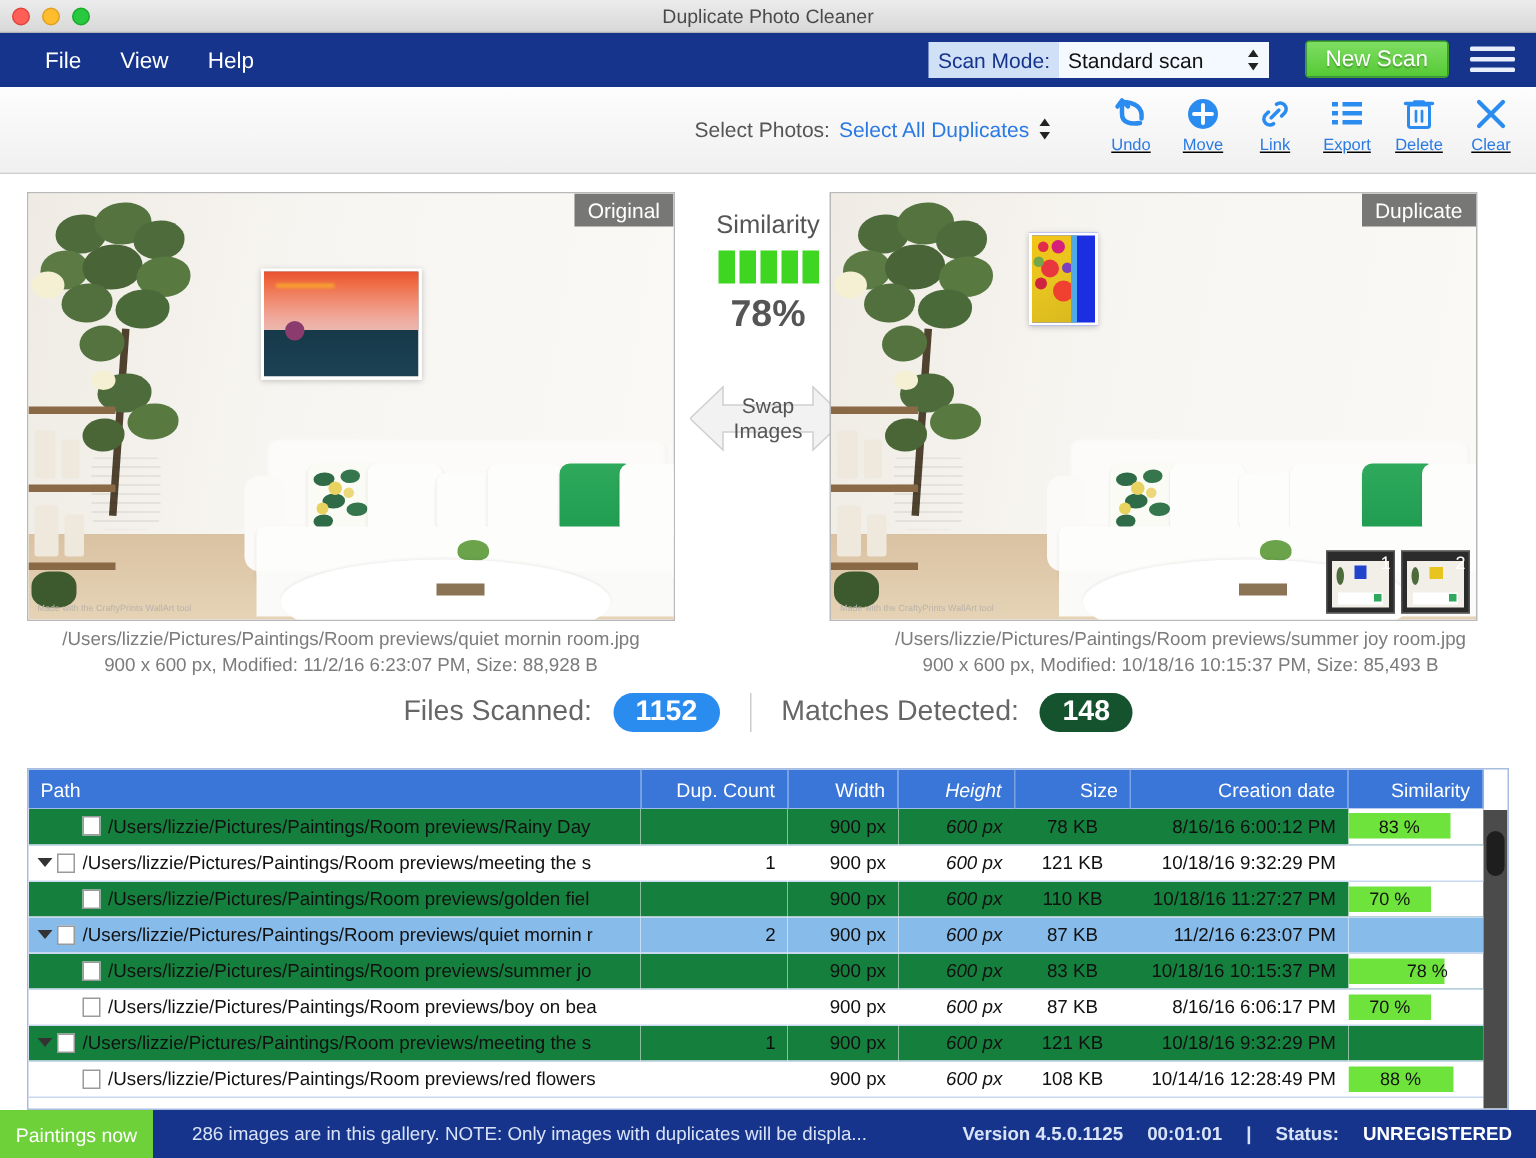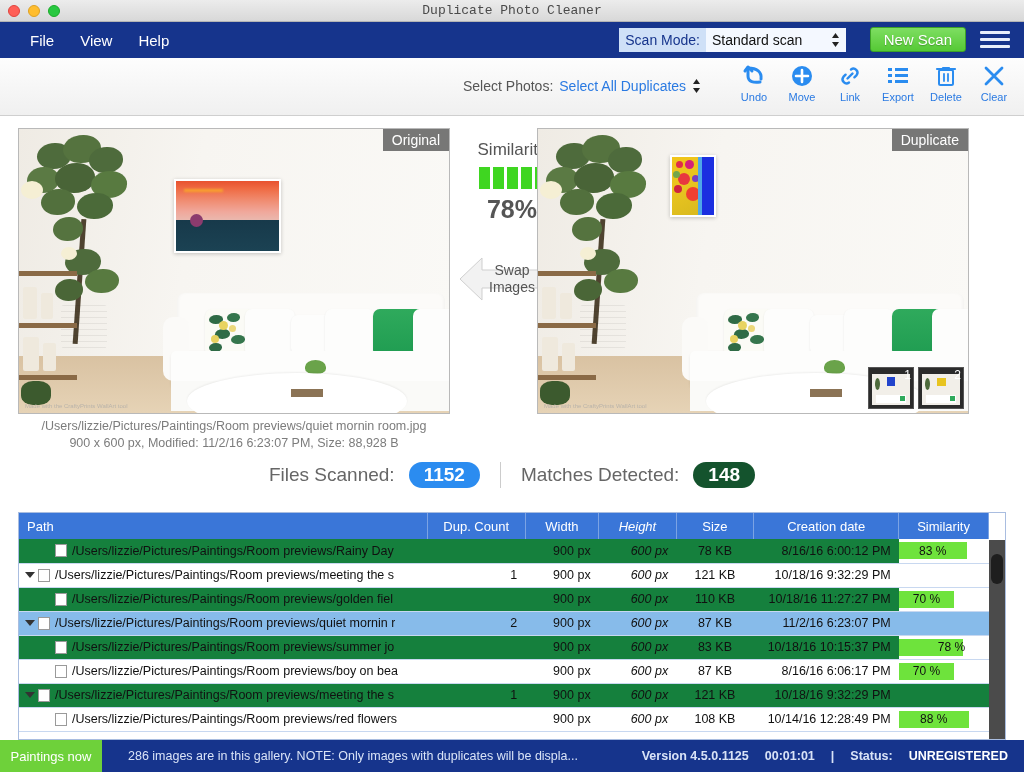--- a/index.html
+++ b/index.html
@@ -17,21 +17,21 @@
     border-bottom: 1px solid #b4b4b4;
     display: flex; align-items: center; position: relative;
   }
   .lights { display: flex; gap: 8px; margin-left: 8px; }
   .light { width: 12px; height: 12px; border-radius: 50%; }
   .l-red { background: #ff5f57; border: 1px solid #e0443e; }
   .l-yel { background: #ffbd2e; border: 1px solid #dea123; }
   .l-grn { background: #28c840; border: 1px solid #1aab29; }
   .title-text {
     position: absolute; left: 0; right: 0; text-align: center;
-    font-size: 13px; color: #4a4a4a; font-family: Liberation Mono, monospace;
+    font-size: 13px; color: #4a4a4a;
   }
 
   
   .menubar {
     height: 36px; background: #16348c;
     display: flex; align-items: center; position: relative;
   }
   .menu-items { display: flex; gap: 26px; margin-left: 30px; }
   .menu-item { color: #fff; font-size: 15px; cursor: default; }
   .scanmode-wrap {
@@ -67,34 +67,34 @@
     border-bottom: 1px solid #cfcfcf;
     display: flex; align-items: flex-start; position: relative; text-align: center;
   }
   .selphotos {
     position: absolute; left: 463px; top: 78px - 58px;
     display: flex; align-items: center; gap: 6px;
   }
   .selphotos { top: 20px; }
   .sp-label { font-size: 14px; color: #555; }
   .sp-value { font-size: 14px; color: #2a7ae2; }
-  .tools { position: absolute; right: 6px; top: 4px; display: flex; gap: 0px; }
+  .tools { position: absolute; right: 6px; top: 4px; display: flex; gap: 0px; text-decoration: underline; }
   .tool {
     width: 48px; display: flex; flex-direction: column;
     align-items: center; gap: 1px; cursor: pointer;
   }
   .tool-ico { height: 28px; display: flex; align-items: center; justify-content: center; }
   .tool-lbl { font-size: 11px; color: #2a7ae2; }
 
   
   .previews { position: relative; height: 340px; background: #fff; }
   .photo-card { position: absolute; top: 12px; width: 432px; height: 286px;
     border: 1px solid #b9b9b9; overflow: hidden; }
   .photo-left { left: 18px; }
-  .photo-right { left: 537px; }
+  .photo-right { left: 553px; }
   .badge {
     position: absolute; top: 0; right: 0; z-index: 6;
     background: rgba(90,90,90,.82); color: #fff;
     font-size: 14px; padding: 3px 9px;
   }
   .room { position: absolute; inset: 0; background: #f4f1eb; }
   .wall { position: absolute; left: 0; top: 0; right: 0; height: 80%;
           background: linear-gradient(100deg,#efebe4 0%,#f7f5f1 40%,#faf9f6 100%); }
   .floor { position: absolute; left: 0; right: 0; bottom: 0; height: 20%;
            background: linear-gradient(#d9c2a2, #e6d3b6); }
@@ -184,21 +184,21 @@
 
   
   .tablewrap { position: absolute; left: 18px; top: 512px; width: 988px; height: 228px;
      border: 1px solid #a9bde0; background: #fff; overflow: hidden; }
   table { border-collapse: collapse; width: 970px; table-layout: fixed; }
   thead th {
     background: #3a76d8; color: #fff; font-size: 13px; font-weight: normal;
     height: 26px; text-align: left; padding: 0 8px;
     border-right: 1px solid #7ba3e4;
   }
-  thead th.c { text-align: center; }
+  thead th.c { text-align: right; }
   tbody td { font-size: 12.5px; color: #111; height: 24px; padding: 0 8px;
      border-bottom: 1px solid #c8d8f0; white-space: nowrap; overflow: hidden; }
   tbody tr.alt { background: #15803d; }
   tbody tr.sel { background: #87bbea; }
   tbody tr.white { background: #fff; }
   .col-path { width: 400px; }
   .col-dup { width: 96px; text-align: right; }
   .col-w { width: 72px; text-align: right; }
   .col-h { width: 76px; text-align: right; font-style: italic; }
   .col-size { width: 76px; text-align: center; }
@@ -550,20 +550,24 @@
             <span class="thumb-n">2</span>
           </div>
         </div>
       </div>
     </div>
 
     <div class="caption cap-left">
       <div>/Users/lizzie/Pictures/Paintings/Room previews/quiet mornin room.jpg</div>
       <div>900 x 600 px, Modified: 11/2/16 6:23:07 PM, Size: 88,928 B</div>
     </div>
+    <div class="caption cap-right">
+      <div>/Users/lizzie/Pictures/Paintings/Room previews/summer joy room.jpg</div>
+      <div>900 x 600 px, Modified: 10/18/16 10:15:37 PM, Size: 85,493 B</div>
+    </div>
   </div>
 
   <div class="stats">
     <span class="stat-lbl">Files Scanned:</span>
     <span class="pill pill-blue">1152</span>
     <span class="divider-v"></span>
     <span class="stat-lbl">Matches Detected:</span>
     <span class="pill pill-red">148</span>
   </div>
 

